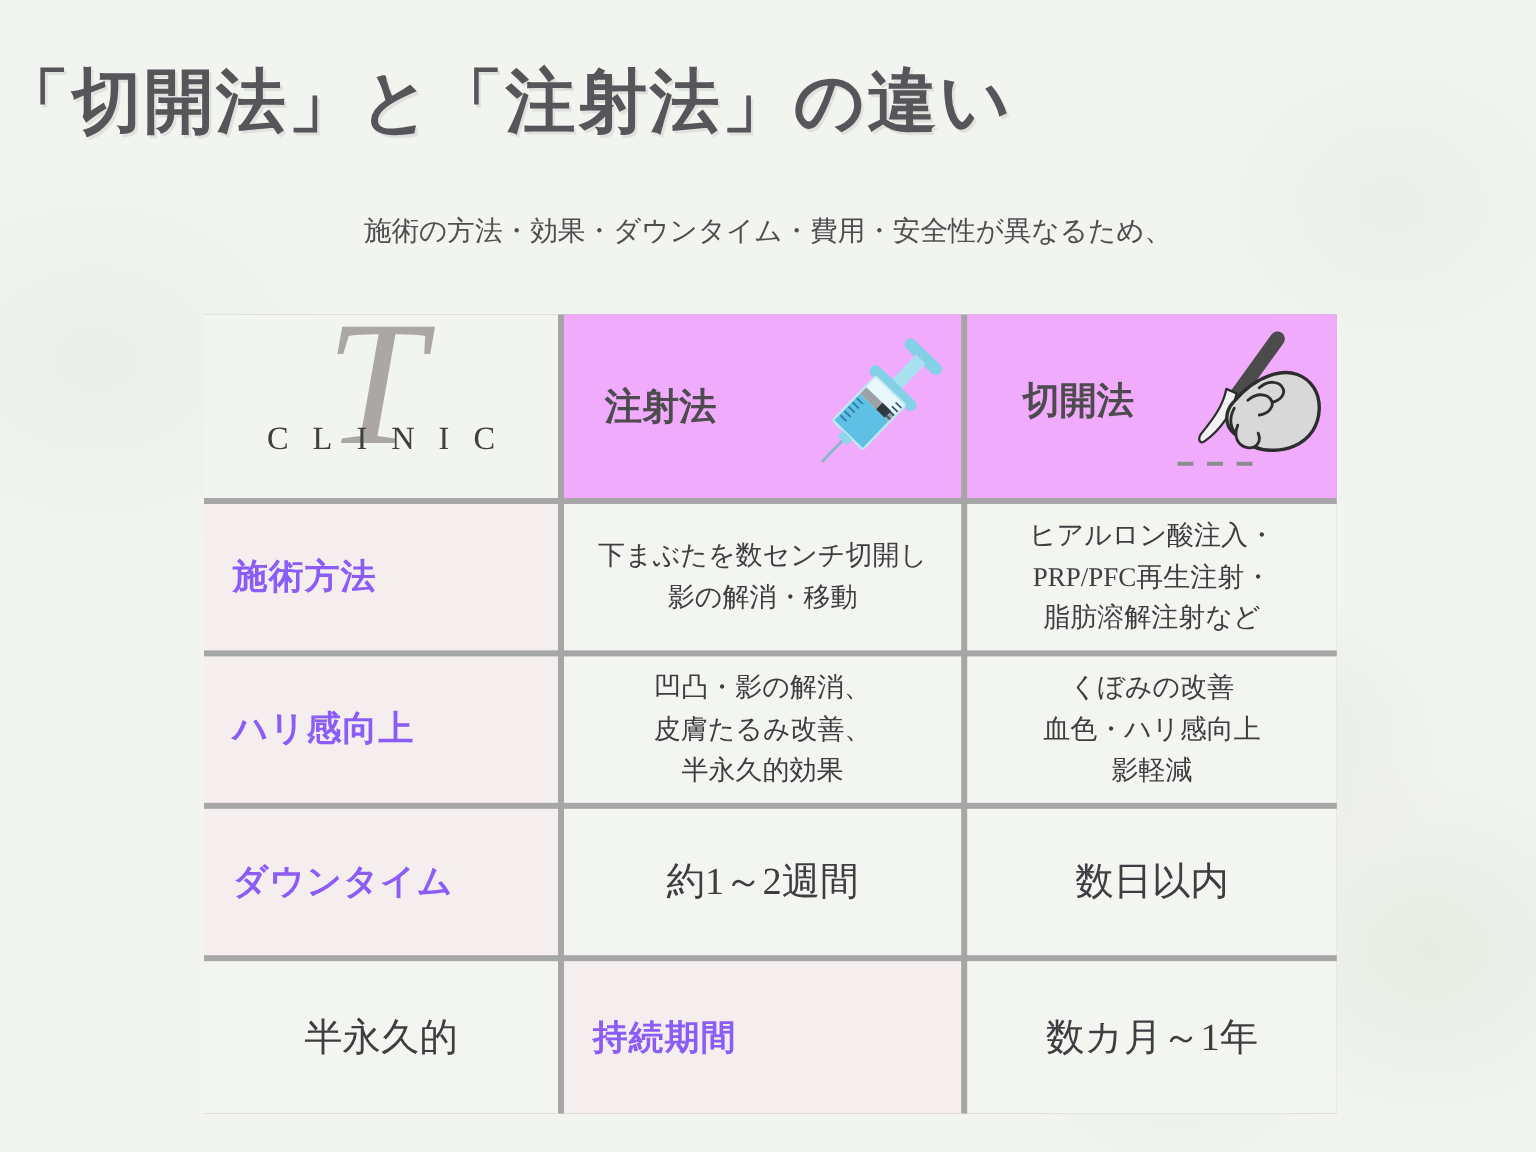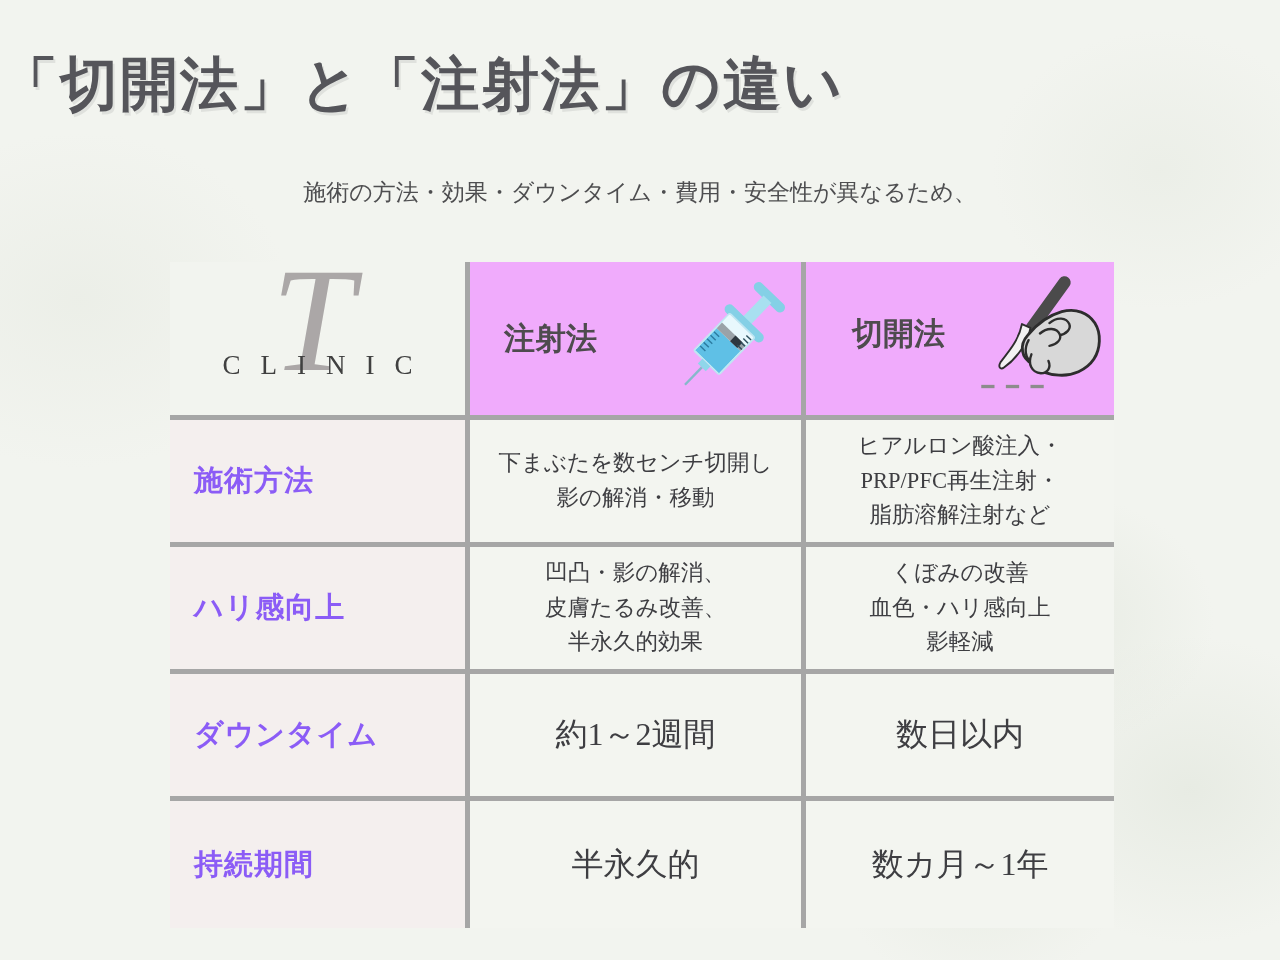--- a/index.html
+++ b/index.html
@@ -161,22 +161,22 @@
     </div>
 
     <div class="cell label-cell">ダウンタイム</div>
     <div class="cell data-cell data-large">
       <span class="pre">約1～2週間</span>
     </div>
     <div class="cell data-cell data-large">
       <span class="pre">数日以内</span>
     </div>
 
-    <div class="cell label-cell">持続期間</div>
     <div class="cell data-cell data-large">
       <span class="pre">半永久的</span>
     </div>
+    <div class="cell label-cell">持続期間</div>
     <div class="cell data-cell data-large">
       <span class="pre">数カ月～1年</span>
     </div>
 
   </div>
 </div>
 
 </body></html>

